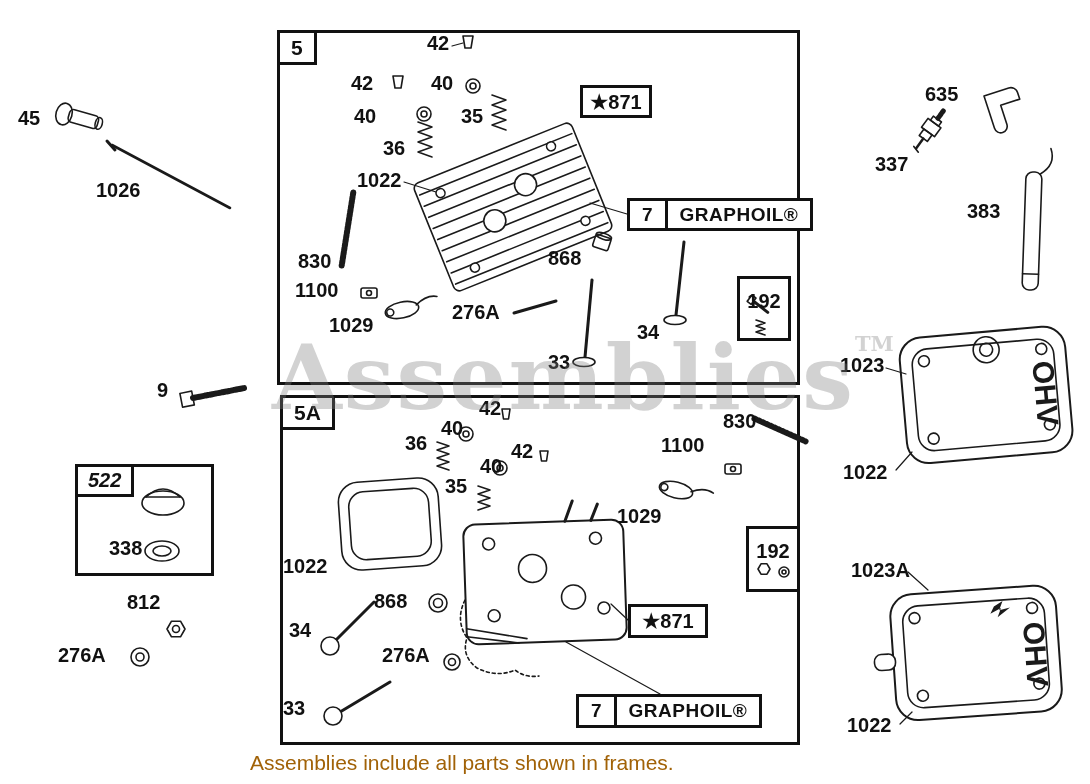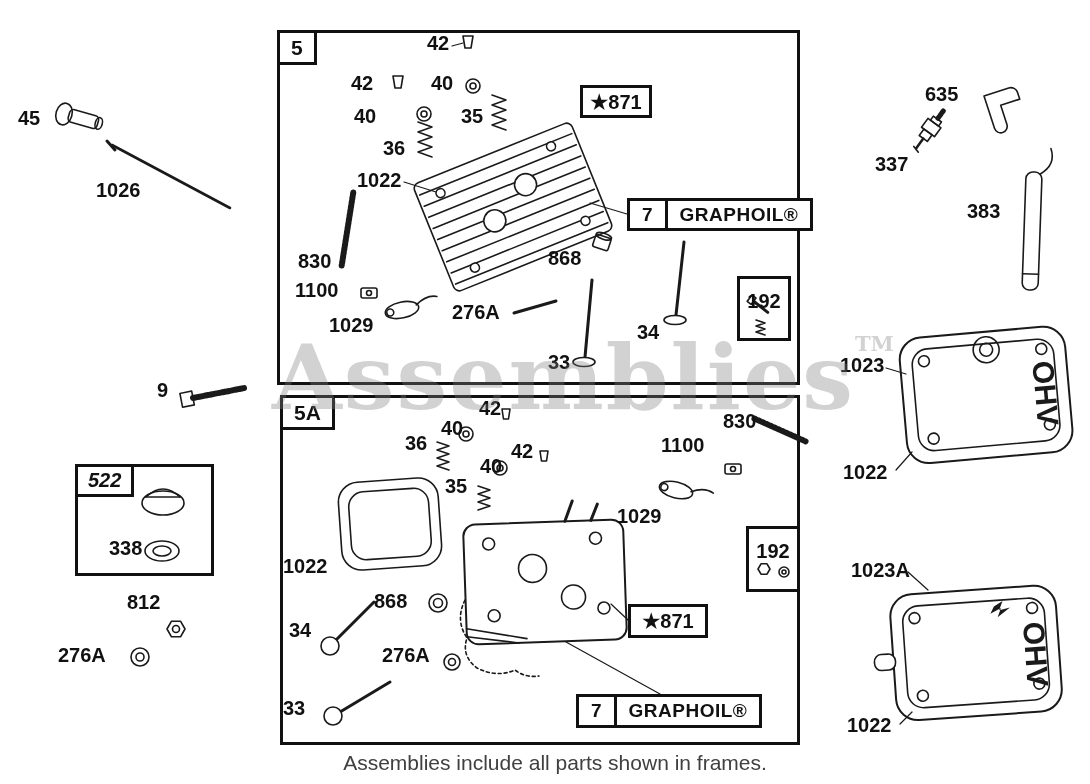--- a/index.html
+++ b/index.html
@@ -55,22 +55,22 @@
   .callout { position:absolute; font-size:20px; font-weight:bold; color:#111;
              line-height:1; white-space:nowrap; }
 
   .watermark { position:absolute; left:272px; top:332px; z-index:5;
                font-family:"DejaVu Serif", serif; font-weight:bold;
                font-size:90px; letter-spacing:2px;
                color:rgba(125,125,125,0.35); pointer-events:none; user-select:none;
                line-height:1; white-space:nowrap; }
   .watermark sup { font-size:21px; vertical-align:58px; letter-spacing:0; }
 
-  .caption { position:absolute; left:250px; top:751px; width:610px; text-align:center;
-             font-size:21px; color:#404040; z-index:4; }
+  .caption { position:absolute; left:250px; top:751px; width:610px; text-align:left;
+             font-size:21px; color:#a16207; z-index:4; }
 </style>
 </head>
 <body>
 
 <div class="stage">
 
   <svg class="art" width="1090" height="784" viewBox="0 0 1090 784">
     <g stroke="#1a1a1a" stroke-width="1.6" fill="none" stroke-linecap="round" stroke-linejoin="round">
 
       <g transform="translate(64,114) rotate(16)">

